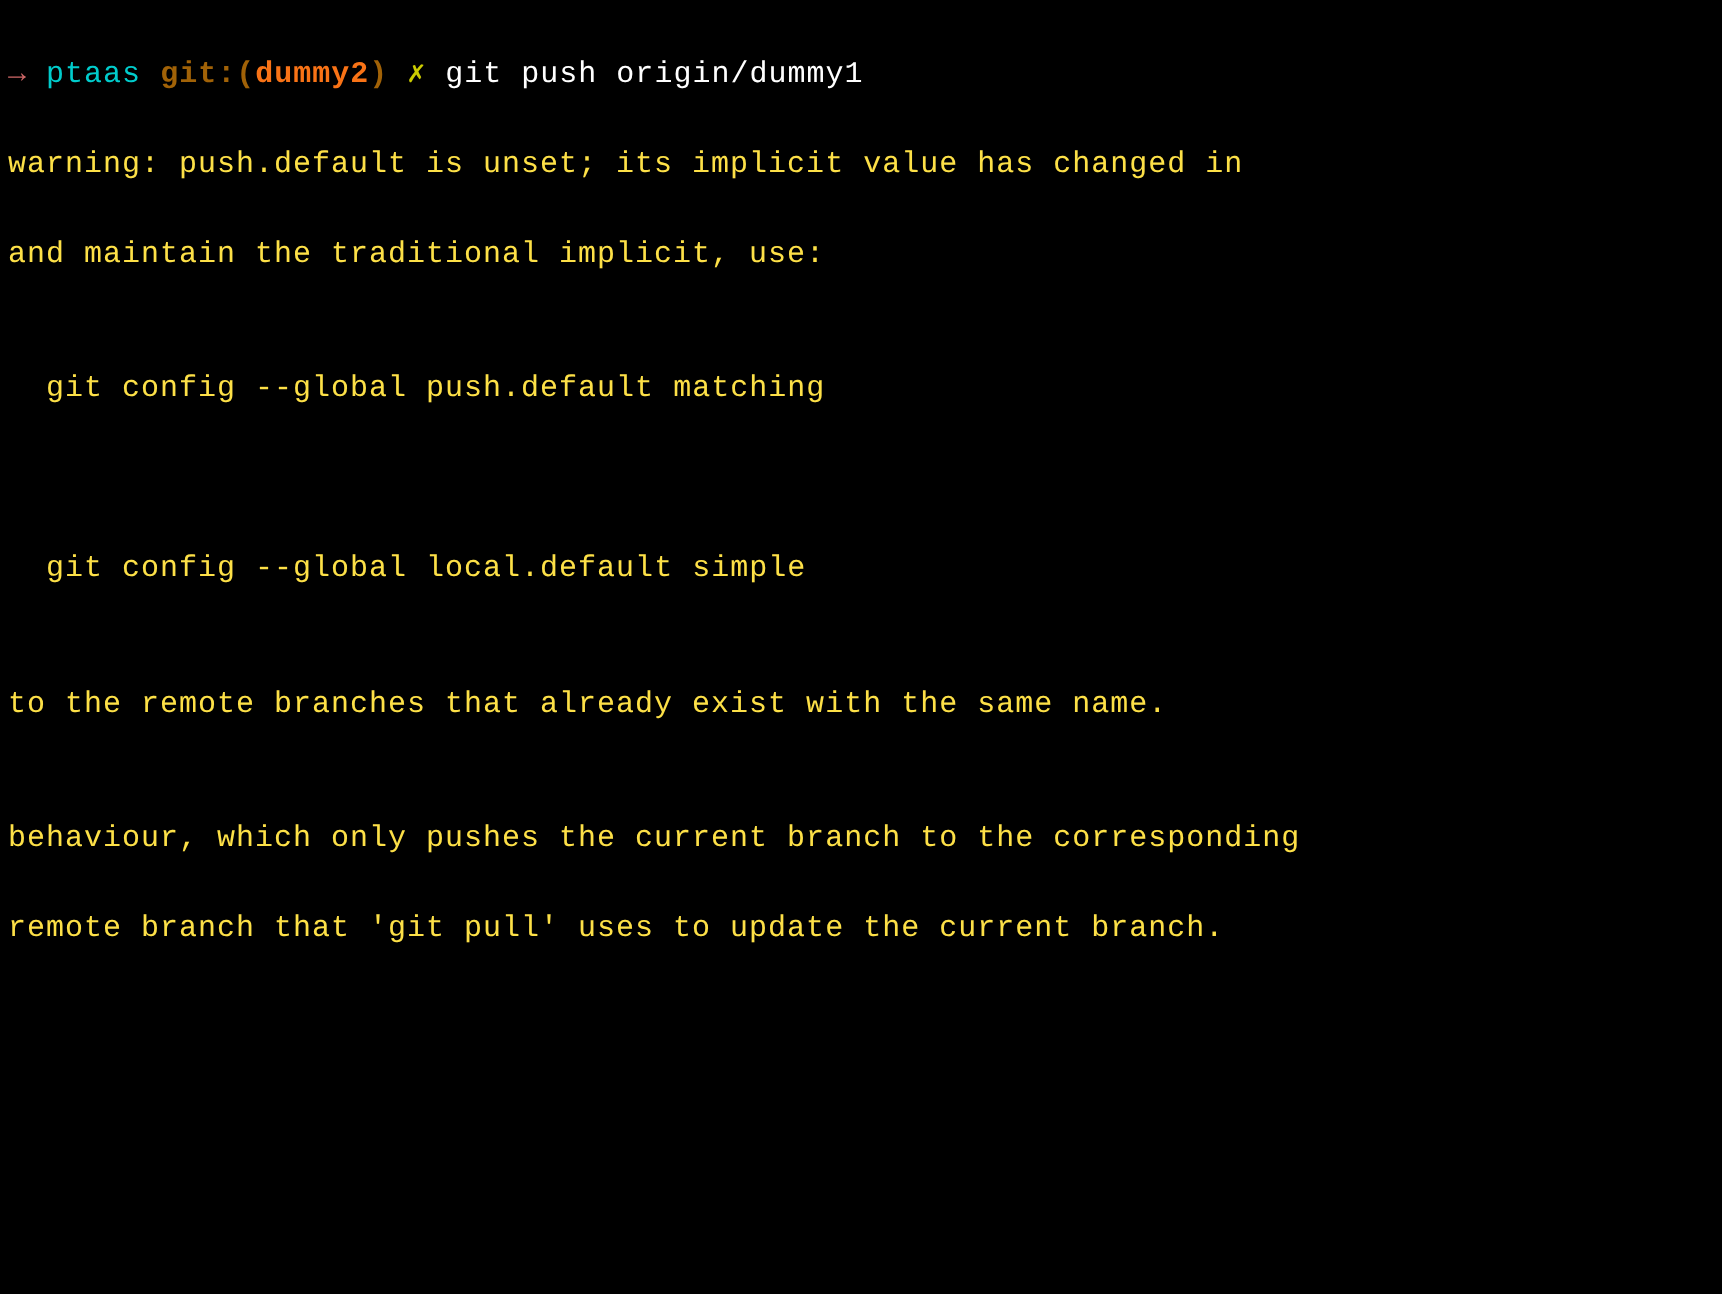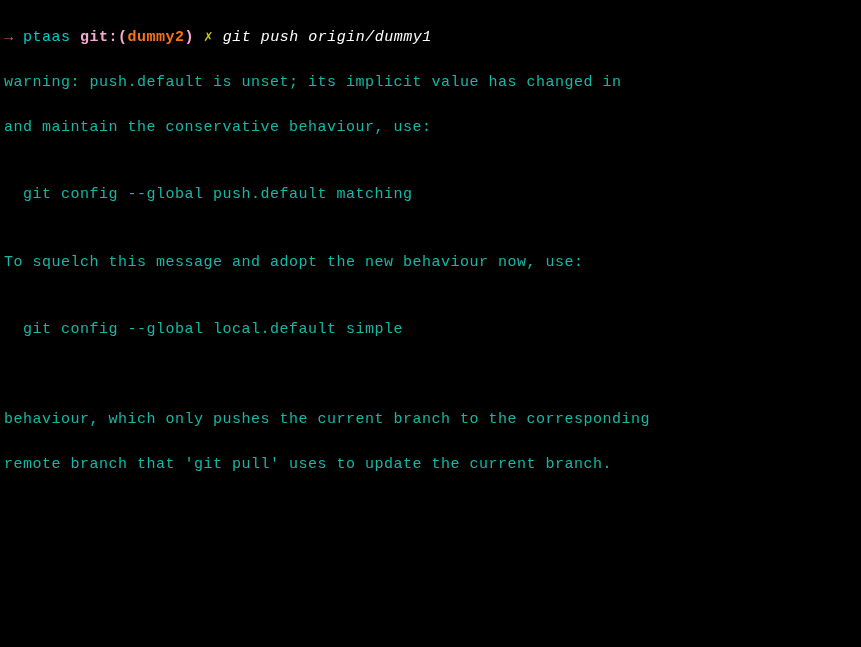--- a/index.html
+++ b/index.html
@@ -23,56 +23,55 @@
       white-space: pre-wrap;
     }
     .arrow {
       color: #cc6666;
     }
     .dir {
       color: #00cccc;
       font-weight: normal;
     }
     .git-label {
-      color: #f9a8d4;
+      color: #a16207;
       font-weight: bold;
     }
     .branch {
       color: #f97316;
       font-weight: bold;
     }
     .x-mark {
       color: #cccc00;
       font-weight: bold;
     }
     .cmd {
       color: #ffffff;
-      font-style: italic;
     }
     .output {
-      color: #14b8a6;
+      color: #fde047;
     }
     .prompt-line {
       white-space: nowrap;
     }
   </style>
 </head>
 <body>
 
 <div class="terminal">
 <div class="prompt-line"><span class="arrow">→</span>  <span class="dir">ptaas</span> <span class="git-label">git:(</span><span class="branch">dummy2</span><span class="git-label">)</span> <span class="x-mark">✗</span> <span class="cmd">git push origin/dummy1</span></div>
 <div class="output">warning: push.default is unset; its implicit value has changed in</div>
-<div class="output">and maintain the conservative behaviour, use:</div>
+<div class="output">and maintain the traditional implicit, use:</div>
 <div class="output"></div>
 <div class="output">  git config --global push.default matching</div>
 <div class="output"></div>
-<div class="output">To squelch this message and adopt the new behaviour now, use:</div>
 <div class="output"></div>
 <div class="output">  git config --global local.default simple</div>
 <div class="output"></div>
+<div class="output">to the remote branches that already exist with the same name.</div>
 <div class="output"></div>
 <div class="output">behaviour, which only pushes the current branch to the corresponding</div>
 <div class="output">remote branch that 'git pull' uses to update the current branch.</div>
 <div class="output"></div>
 
 
 
 <div class="output"></div>
 
 

